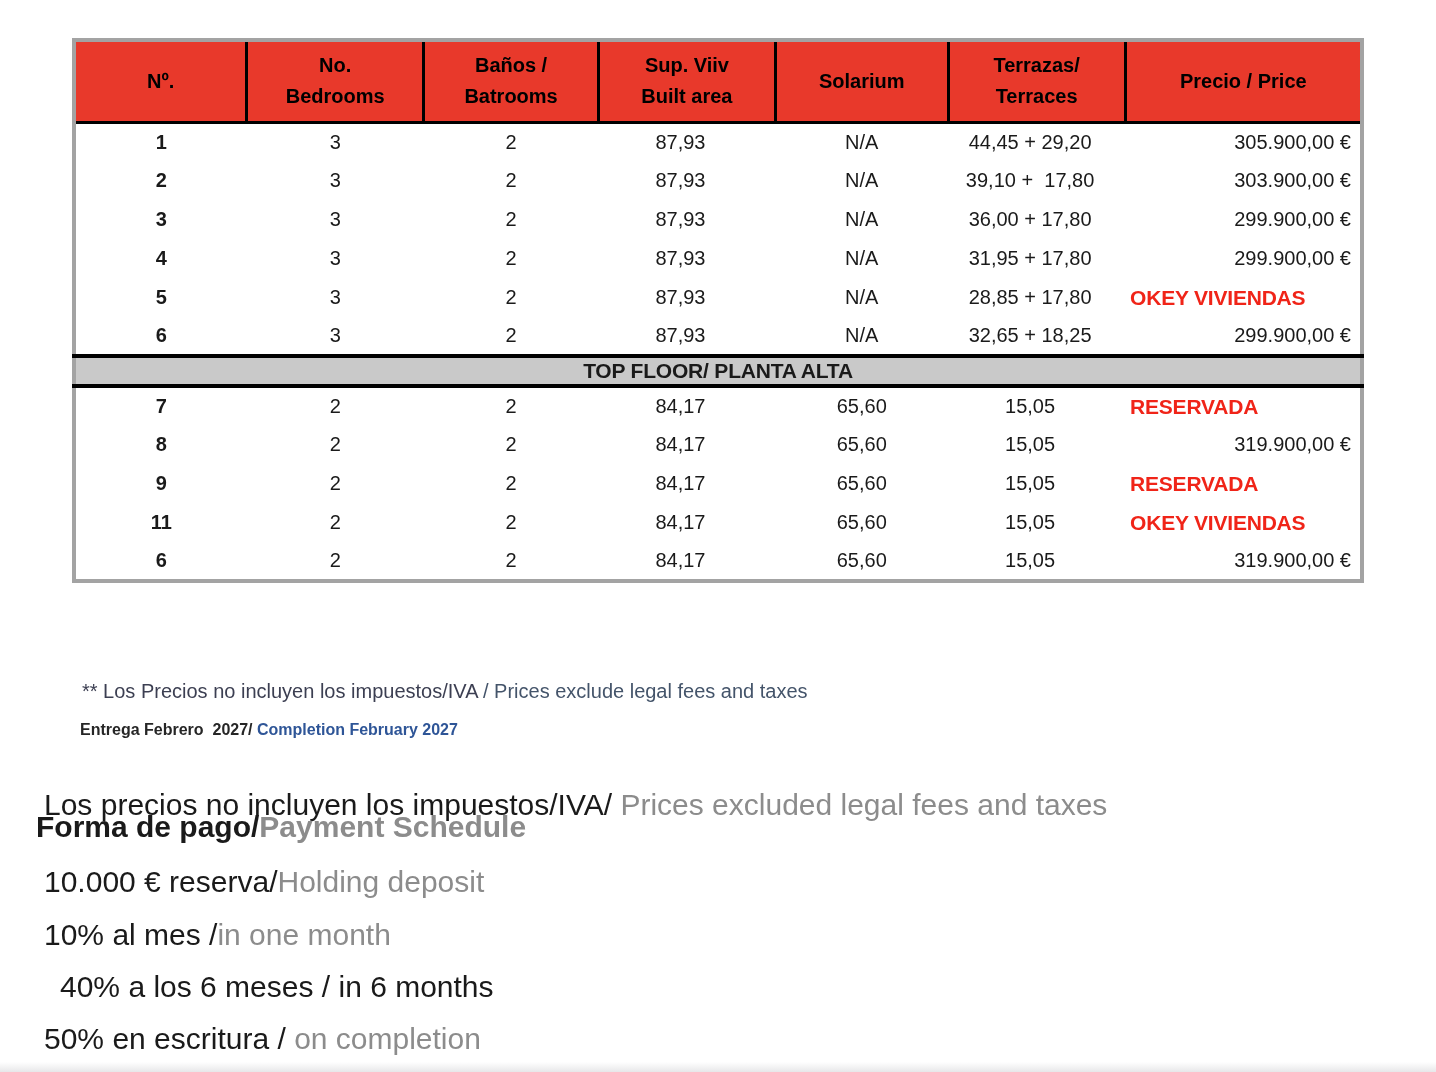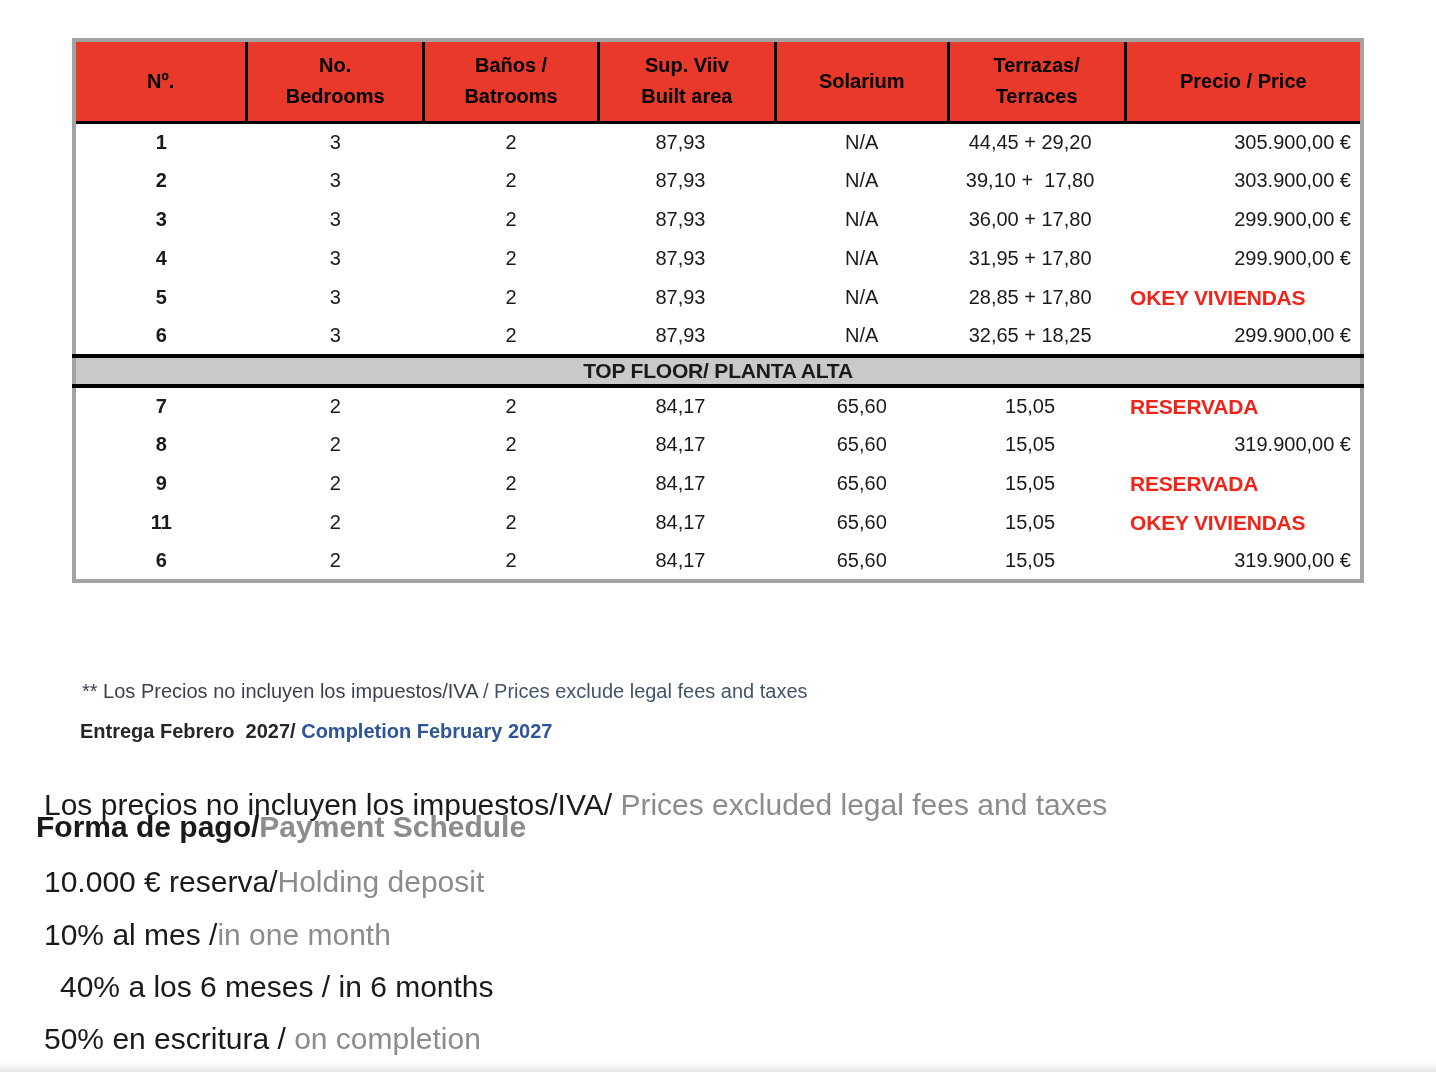--- a/index.html
+++ b/index.html
@@ -49,21 +49,21 @@
   td.data.center{text-align:center;}
   td.data.right{text-align:center;padding-right:13px;}
   td.data.price{text-align:right;padding-right:9px;}
   td.data.redlabel{
     color:var(--label-red);font-weight:700;text-align:left;
     padding-left:5px;font-size:21px;letter-spacing:-0.2px;
   }
   .abs{position:absolute;white-space:pre;line-height:1.08;}
   .fn1{left:82px;top:681px;font-size:20px;color:var(--slate-dark);}
   .fn1 .en{color:var(--slate);}
-  .fn2{left:80px;top:721px;font-size:20px;font-weight:700;color:#262626;}
+  .fn2{left:80px;top:721px;font-size:16px;font-weight:700;color:#262626;}
   .fn2 .en{color:var(--blue);}
   .big{font-size:30px;}
   .line3{left:44px;top:789px;}
   .line3 .en{color:var(--muted);}
   .paytitle{left:36px;top:811px;font-weight:700;}
   .paytitle .en{color:var(--muted);}
   .payline .gray{color:var(--muted);}
   .pl0{left:44px;top:866px;}
   .pl1{left:44px;top:919px;}
   .pl2{left:60px;top:971px;}

